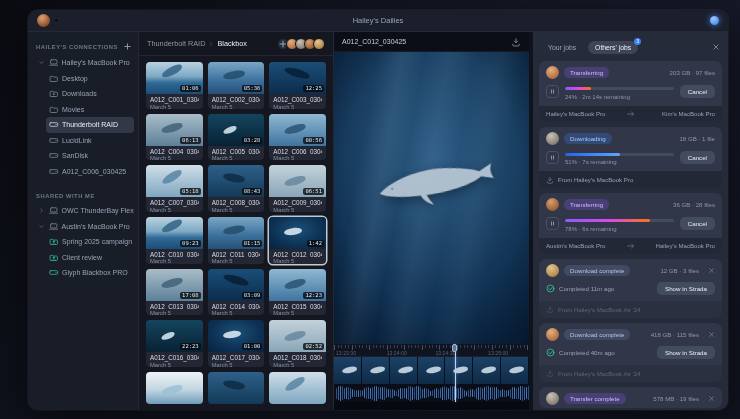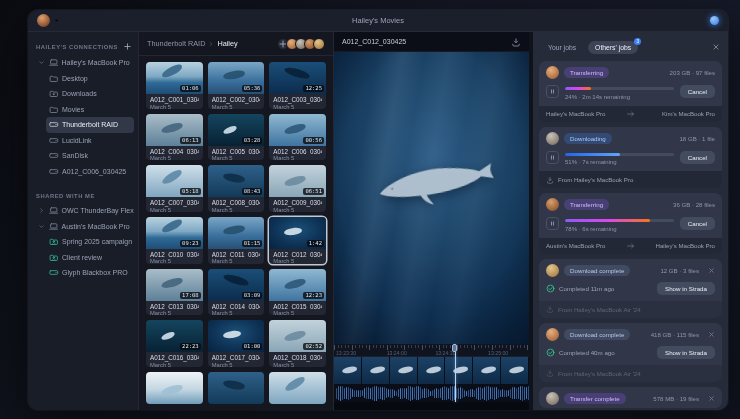--- a/index.html
+++ b/index.html
@@ -164,21 +164,21 @@
 
     <div class="titlebar">
       <div class="tb-user">
         <span class="tb-av"></span>
         <span class="tb-chev" id="tb-chev">
             <svg viewBox="0 0 10 10">
               <path d="M2.6 3.9 5 6.3l2.4-2.4"></path>
             </svg>
           </span>
       </div>
-      <span class="tb-title">Hailey's Movies</span>
+      <span class="tb-title">Hailey's Dailies</span>
       <span class="notif-dot"></span>
     </div>
 
     <div class="content">
 
       <div class="sidebar" id="sidebar">
           <div class="side-header">
             <span class="lbl">HAILEY'S CONNECTIONS</span>
             <span class="side-add">
               <svg viewBox="0 0 10 10">
@@ -326,21 +326,21 @@
 
       <div class="library">
         <div class="lib-head">
           <span class="crumb">
             <span>Thunderbolt RAID</span>
             <span class="sep" id="crumb-sep">
                 <svg viewBox="0 0 10 10">
                   <path d="M3.9 2.6 6.3 5 3.9 7.4"></path>
                 </svg>
               </span>
-            <span class="cur">Hailey</span>
+            <span class="cur">Blackbox</span>
           </span>
           <span class="collab" id="collab">
               <span class="av plus">
                 <svg viewBox="0 0 10 10">
                   <path d="M5 2v6M2 5h6"></path>
                 </svg>
               </span>
               <span class="av avc0"></span>
               <span class="av avc1"></span>
               <span class="av avc2"></span>

